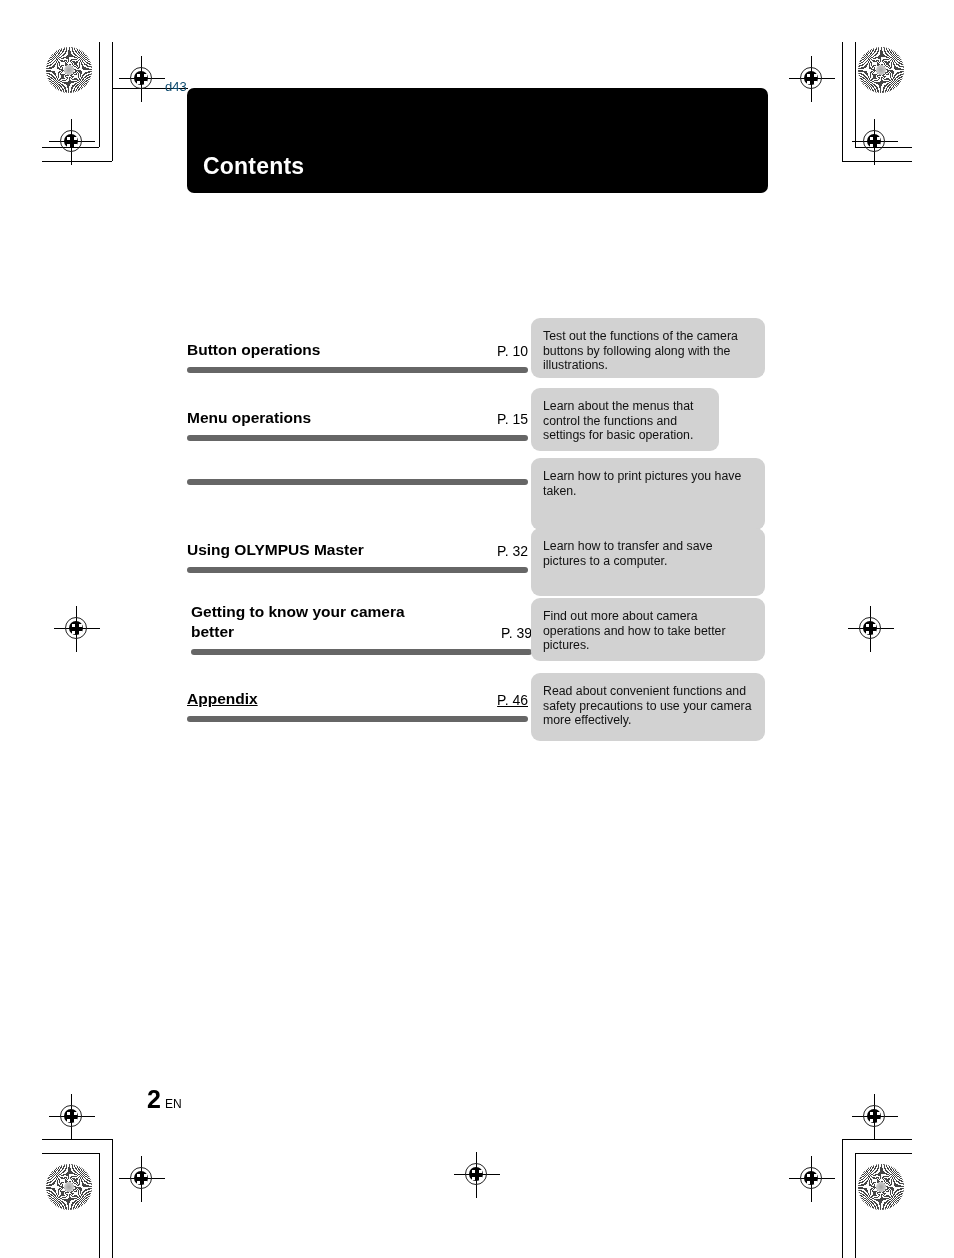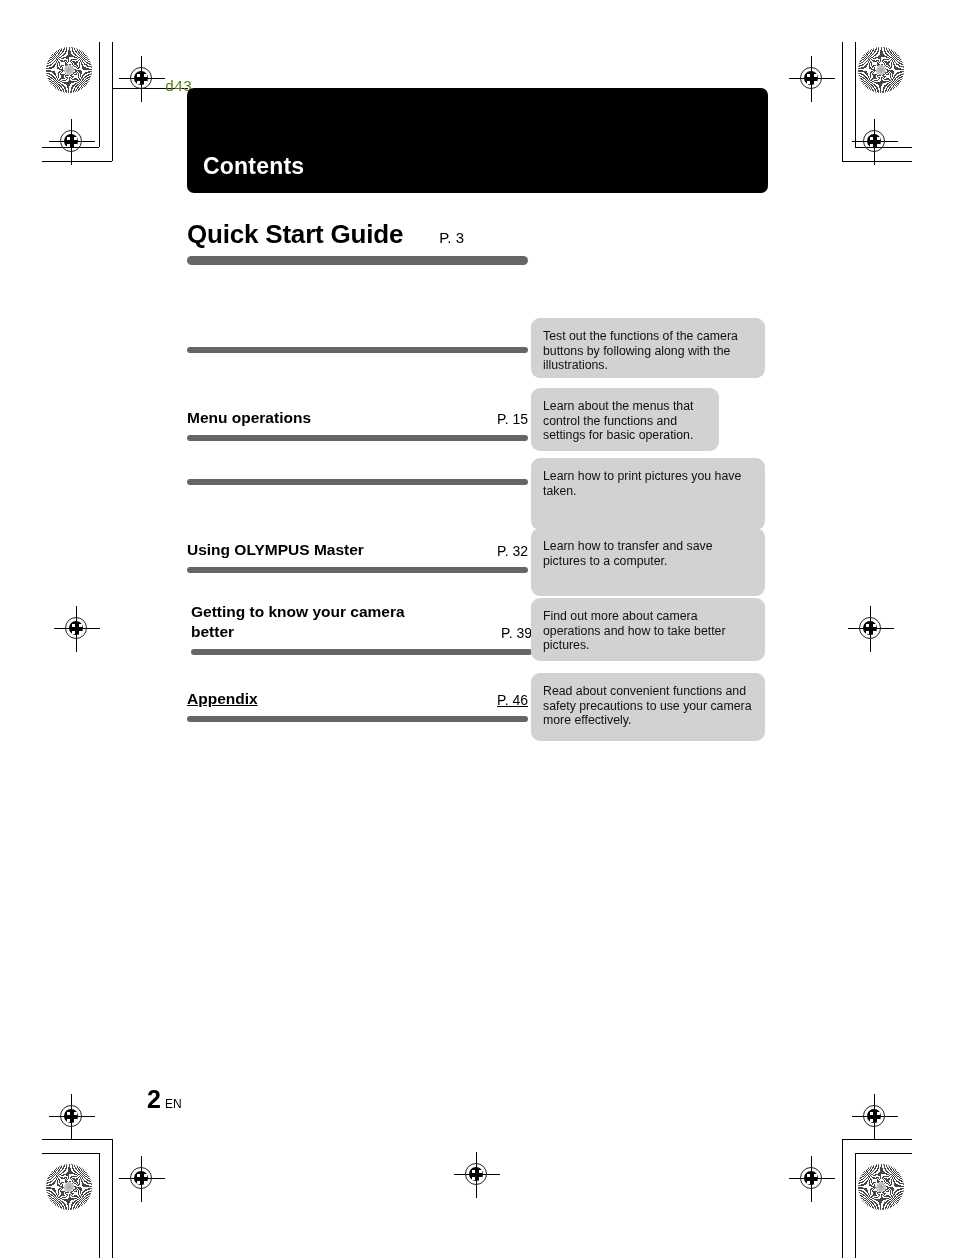--- a/index.html
+++ b/index.html
@@ -90,23 +90,23 @@
     position: absolute;
     left: 50%; top: 50%;
     width: 10px; height: 10px;
     margin: -5px 0 0 -5px;
     border-radius: 50%;
     background: radial-gradient(circle, #888 0%, #bbb 60%, #ffffff 100%);
   }
 
   .plate-code {
     position: absolute;
-    font-family: Liberation Mono, monospace;
-    font-size: 15px;
-    color: #4d7c0f;
+    font-family: Liberation Sans, sans-serif;
+    font-size: 13px;
+    color: #0c4a6e;
     white-space: nowrap;
   }
 
   
   .page {
     position: absolute;
     left: 0; top: 0;
     width: 954px;
     height: 1258px;
   }
@@ -375,30 +375,27 @@
 
   <div class="plate-code" style="left:165px; top:79px;">d43</div>
 </div>
 
 <div class="page">
 
   <div class="contents-banner">
     <div class="banner-title">Contents</div>
   </div>
 
-  <div class="headline">
-    <div class="headline-row">
-      <span class="headline-title">Quick Start Guide</span>
-      <span class="headline-page">P. 3</span>
-    </div>
-    <div class="rule"></div>
-  </div>
 
   <div class="entries" style="position: absolute;">
       <div class="entry" style="position: absolute; left: 0px; top: 0px; width: 341px;">
+        <div class="entry-row">
+          <span class="entry-title">Button operations</span>
+          <span class="entry-page">P. 10</span>
+        </div>
         <div class="entry-rule"></div>
       </div>
       <div class="entry" style="position: absolute; left: 0px; top: 68px; width: 341px;">
         <div class="entry-row">
           <span class="entry-title">Menu operations</span>
           <span class="entry-page">P. 15</span>
         </div>
         <div class="entry-rule"></div>
       </div>
       <div class="entry" style="position: absolute; left: 0px; top: 132px; width: 341px;">

